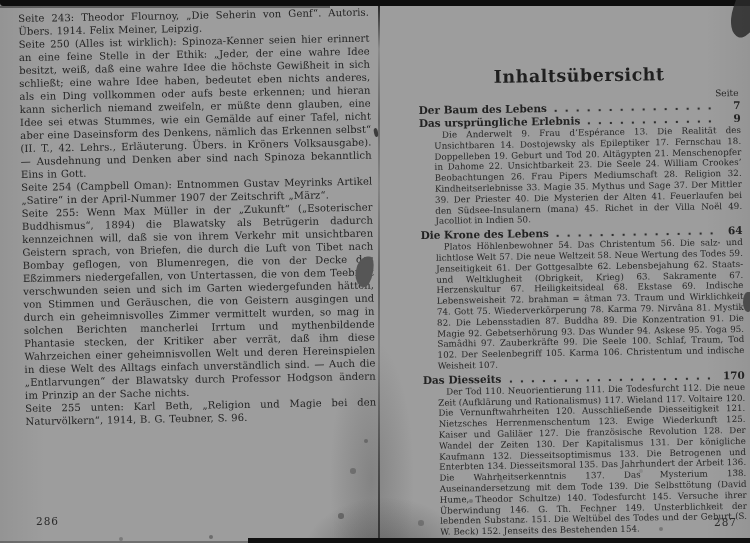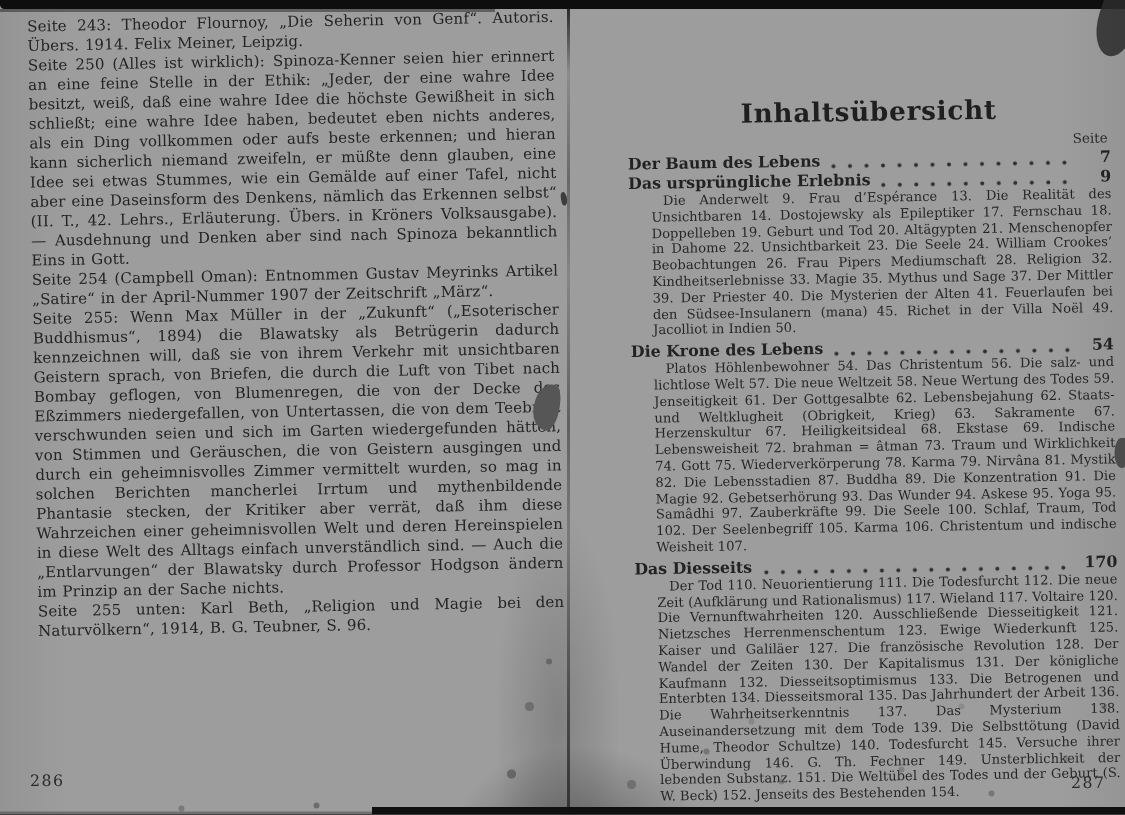--- a/index.html
+++ b/index.html
@@ -42,21 +42,21 @@
       365px 440px 0 1px rgba(70,70,70,.5), 352px 470px 0 2px rgba(70,70,70,.45),
       340px 515px 0 2px rgba(60,60,60,.5), 500px 480px 0 1px rgba(95,95,95,.35),
       640px 470px 0 1px rgba(95,95,95,.3), 735px 470px 0 1px rgba(85,85,85,.4),
       210px 536px 0 1px rgba(60,60,60,.5), 120px 538px 0 1px rgba(70,70,70,.4);}
   
   #left-page{position:absolute;left:18px;top:12px;width:351px;
     transform:rotate(-1.05deg);transform-origin:0 0;}
   #left-page p.note{margin:0;text-align:justify;font-size:10px;line-height:13px;
     letter-spacing:.1px;word-spacing:.5px;color:#232323;}
   .pagenum{position:absolute;font-size:10.5px;letter-spacing:1px;color:#2a2a2a;}
-  #left-pagenum{left:20px;top:515px;text-align:right;}
+  #left-pagenum{left:36px;top:515px;text-align:right;}
   #right-pagenum{left:714px;top:516px;}
   
   #right-page{position:absolute;left:418px;top:68px;width:322px;
     transform:rotate(-0.9deg);transform-origin:0 0;}
   #toc-title{margin:0 0 5px 0;text-align:center;font-size:17.5px;font-weight:bold;
     letter-spacing:.5px;color:#1f1f1f;}
   #seite-head{text-align:right;font-size:9px;margin:0 2px 1px 0;color:#2a2a2a;}
   .toc-row{display:flex;align-items:baseline;font-size:10.5px;font-weight:bold;
     color:#222;margin-top:1px;}
   .toc-label{white-space:nowrap;}
@@ -93,21 +93,21 @@
         </div>
         <div class="toc-row">
           <span class="toc-label">Das ursprüngliche Erlebnis</span>
           <span class="toc-dots"></span>
           <span class="toc-page">9</span>
         </div>
         <div class="toc-sub">Die Anderwelt 9. Frau d’Espérance 13. Die Realität des Unsichtbaren 14. Dostojewsky als Epileptiker 17. Fernschau 18. Doppelleben 19. Geburt und Tod 20. Altägypten 21. Menschenopfer in Dahome 22. Unsichtbarkeit 23. Die Seele 24. William Crookes’ Beobachtungen 26. Frau Pipers Mediumschaft 28. Religion 32. Kindheitserlebnisse 33. Magie 35. Mythus und Sage 37. Der Mittler 39. Der Priester 40. Die Mysterien der Alten 41. Feuerlaufen bei den Südsee-Insulanern (mana) 45. Richet in der Villa Noël 49. Jacolliot in Indien 50.</div>
         <div class="toc-row">
           <span class="toc-label">Die Krone des Lebens</span>
           <span class="toc-dots"></span>
-          <span class="toc-page">54</span>
+          <span class="toc-page">64</span>
         </div>
         <div class="toc-sub">Platos Höhlenbewohner 54. Das Christentum 56. Die salz- und lichtlose Welt 57. Die neue Weltzeit 58. Neue Wertung des Todes 59. Jenseitigkeit 61. Der Gottgesalbte 62. Lebensbejahung 62. Staats- und Weltklugheit (Obrigkeit, Krieg) 63. Sakramente 67. Herzenskultur 67. Heiligkeitsideal 68. Ekstase 69. Indische Lebensweisheit 72. brahman = âtman 73. Traum und Wirklichkeit 74. Gott 75. Wiederverkörperung 78. Karma 79. Nirvâna 81. Mystik 82. Die Lebensstadien 87. Buddha 89. Die Konzentration 91. Die Magie 92. Gebetserhörung 93. Das Wunder 94. Askese 95. Yoga 95. Samâdhi 97. Zauberkräfte 99. Die Seele 100. Schlaf, Traum, Tod 102. Der Seelenbegriff 105. Karma 106. Christentum und indische Weisheit 107.</div>
         <div class="toc-row">
           <span class="toc-label">Das Diesseits</span>
           <span class="toc-dots"></span>
           <span class="toc-page">170</span>
         </div>
         <div class="toc-sub">Der Tod 110. Neuorientierung 111. Die Todesfurcht 112. Die neue Zeit (Aufklärung und Rationalismus) 117. Wieland 117. Voltaire 120. Die Vernunftwahrheiten 120. Ausschließende Diesseitigkeit 121. Nietzsches Herrenmenschentum 123. Ewige Wiederkunft 125. Kaiser und Galiläer 127. Die französische Revolution 128. Der Wandel der Zeiten 130. Der Kapitalismus 131. Der königliche Kaufmann 132. Diesseitsoptimismus 133. Die Betrogenen und Enterbten 134. Diesseitsmoral 135. Das Jahrhundert der Arbeit 136. Die Wahrheitserkenntnis 137. Das Mysterium 138. Auseinandersetzung mit dem Tode 139. Die Selbsttötung (David Hume, Theodor Schultze) 140. Todesfurcht 145. Versuche ihrer Überwindung 146. G. Th. Fechner 149. Unsterblichkeit der lebenden Substanz. 151. Die Weltübel des Todes und der Geburt (S. W. Beck) 152. Jenseits des Bestehenden 154.</div>
       </div>
   </div>

